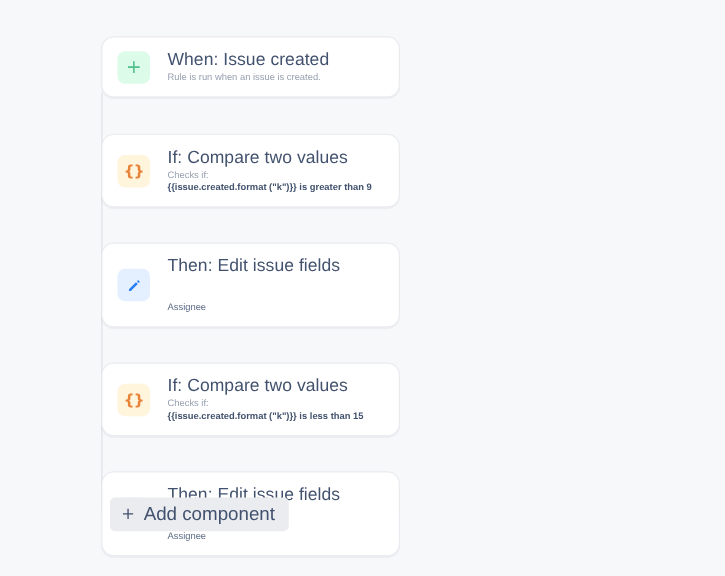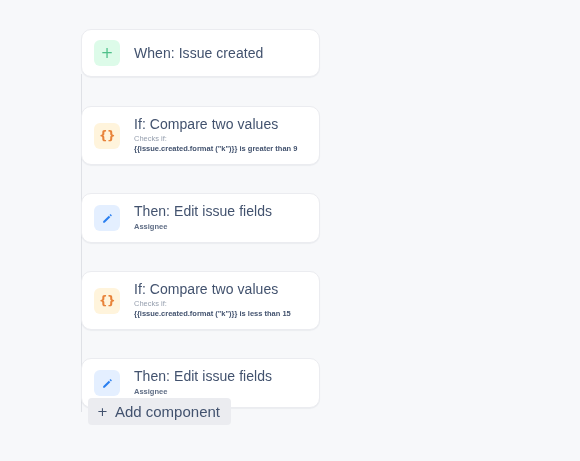--- a/index.html
+++ b/index.html
@@ -115,23 +115,23 @@
   .card-sub-strong {
     font-size: 7.5px;
     line-height: 10px;
     color: #42526e;
     font-weight: 700;
     white-space: nowrap;
   }
 
   .card-sub.assignee {
     color: #5e6c84;
-    font-weight: 700;
+    font-weight: 400;
     font-size: 7.5px;
-    margin-top: 3px;
+    margin-top: 21px;
   }
 
   .add-component {
     position: absolute;
     left: 88px;
     top: 398px;
     display: inline-flex;
     align-items: center;
     gap: 7px;
     background: #ebecf0;
@@ -163,20 +163,21 @@
   <div class="spine"></div>
 
   <div class="chain">
 
     <div class="card trigger">
       <div class="card-icon icon-green">
         <span class="glyph-plus">+</span>
       </div>
       <div class="card-body">
         <div class="card-title">When: Issue created</div>
+        <div class="card-sub">Rule is run when an issue is created.</div>
       </div>
     </div>
 
     <div class="card condition">
       <div class="card-icon icon-amber">
         <span class="glyph-braces">{}</span>
       </div>
       <div class="card-body">
         <div class="card-title">If: Compare two values</div>
         <div class="card-sub">Checks if:</div>

